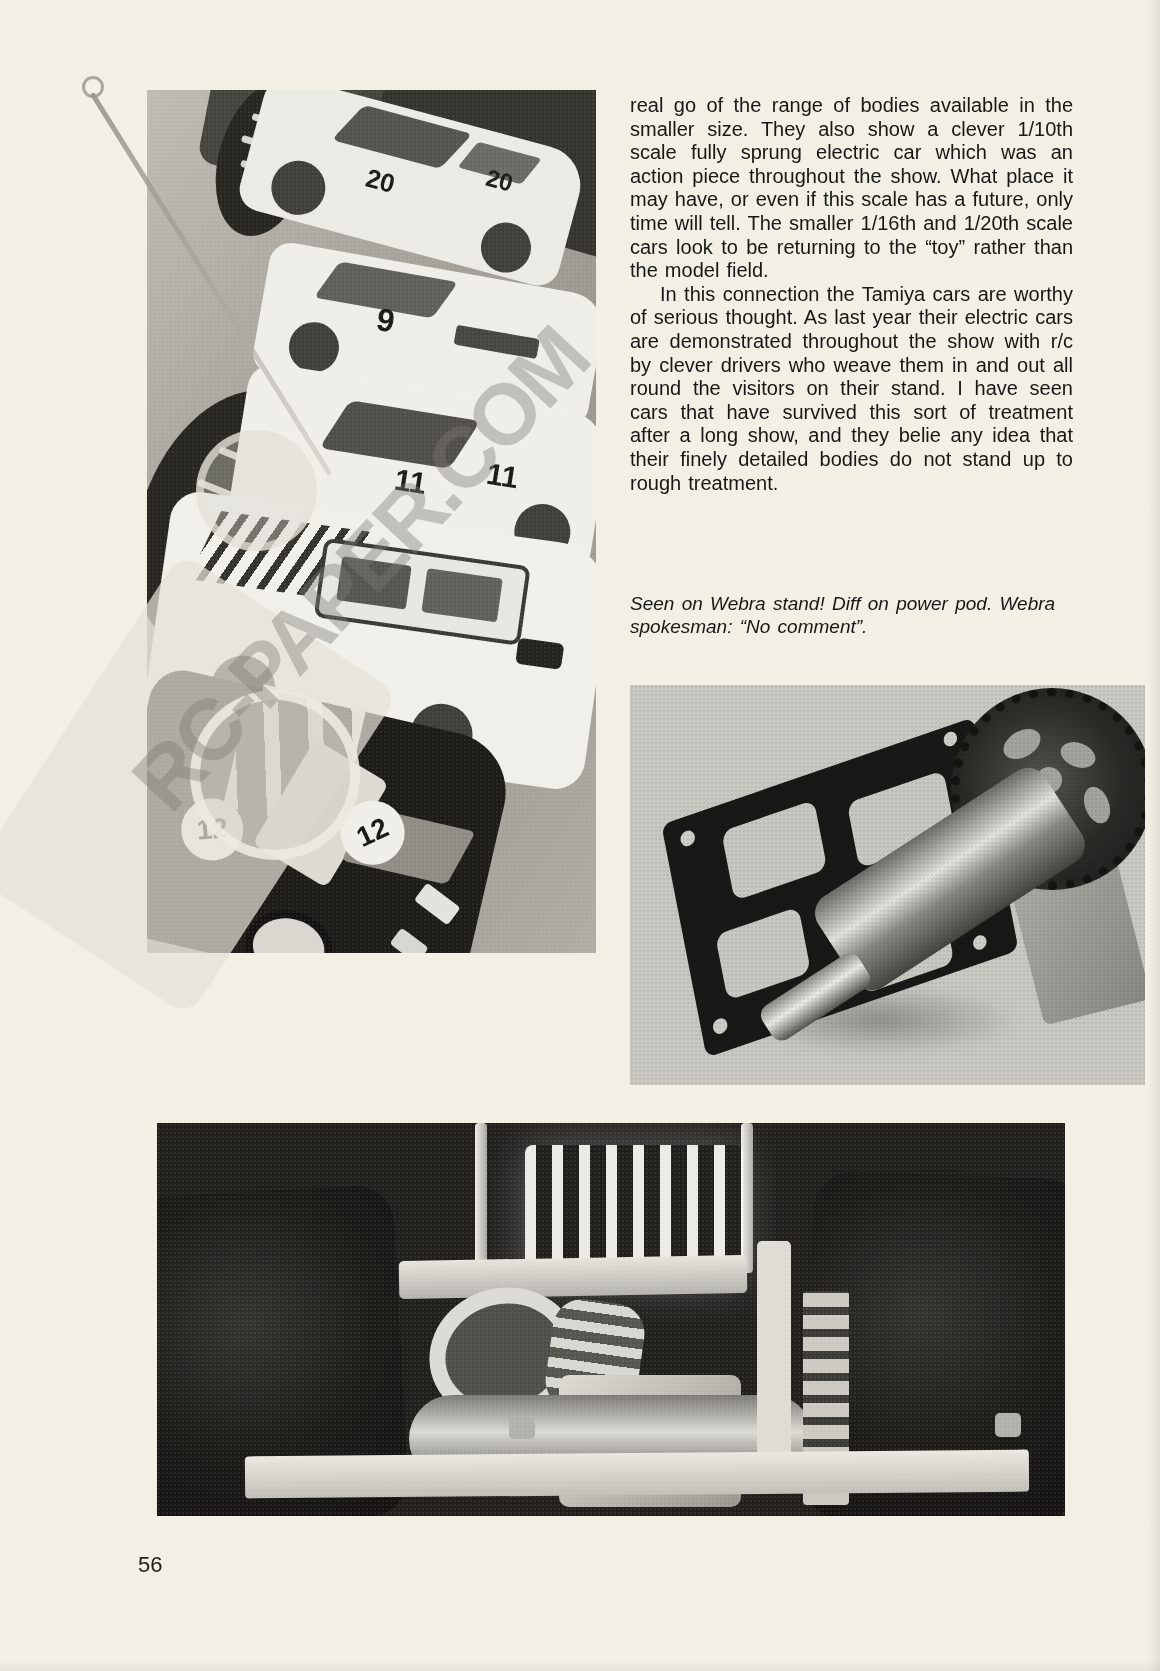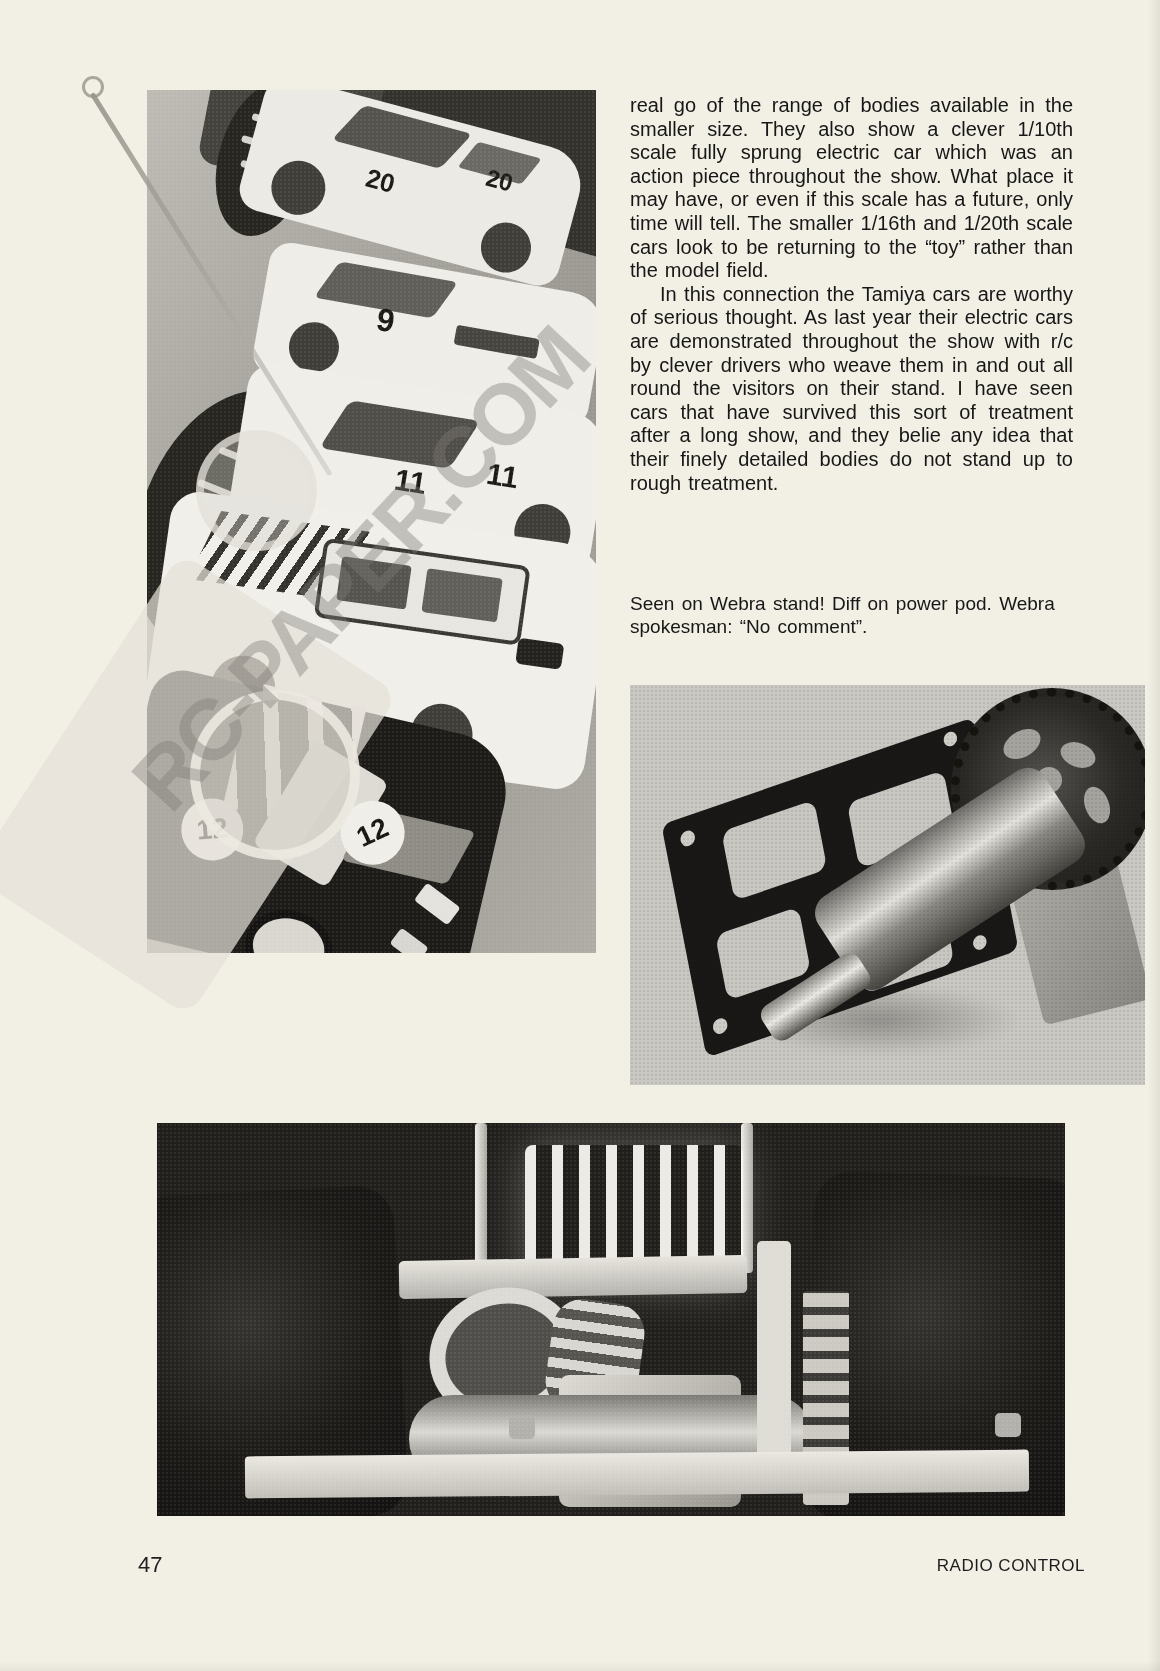--- a/index.html
+++ b/index.html
@@ -48,21 +48,21 @@
     transform:rotate(33deg); background:rgba(228,225,216,0.72);}
   .wm-dial{left:190px; top:690px; width:150px; height:150px; border-radius:50%;
     border:10px solid rgba(238,235,227,0.85); background:rgba(200,198,190,0.35);}
   .wm-knob{left:196px; top:430px; width:105px; height:105px; border-radius:50%;
     border:8px solid rgba(230,227,219,0.7); background:rgba(215,213,205,0.4);}
   
   .article{left:630px; top:94px; width:443px; z-index:2;}
   .article p{margin:0; text-align:justify; font-size:20px; line-height:23.6px;
     word-spacing:1.5px; color:#171717;}
   .article p + p{text-indent:30px;}
-  .cap{position:absolute; font-size:19px; line-height:23px;
+  .cap{position:absolute; font-style:italic; font-size:19px; line-height:23px;
     word-spacing:2px; color:#171717; z-index:2; margin:0;}
   .cap-webra{left:630px; top:592px; width:462px;}
   .cap-graupner{left:147px; top:982px; width:470px;}
   .cap-mcc{left:147px; top:1038px; width:470px;}
   
   .photo-webra{left:630px; top:685px; width:515px; height:400px; background:#cac8c2;}
   .plate{position:absolute; left:45px; top:85px; width:330px; height:235px;
     background:#191817; border-radius:10px; transform:rotate(-19deg) skewX(-8deg);}
   .cut{position:absolute; background:#c9c7c1; border-radius:12px;}
   .hole{position:absolute; background:#cfcdc7; border-radius:50%;}
@@ -242,18 +242,17 @@
     <div class="coil"></div>
     <div class="block"></div>
     <div class="tank"></div>
     <div class="lbracket"></div>
     <div class="ladder"></div>
     <div class="plank"></div>
     <div class="nut" style="left:352px;top:292px;"></div>
     <div class="nut" style="left:838px;top:290px;"></div>
   </div>
 
-  <div class="abs pageno">47</div>
-  <div class="abs magname">RADIO CONTROL</div>
+  <div class="abs pageno">56</div>
 
   <div class="abs edge-right"></div>
   <div class="abs edge-bottom"></div>
 </div>
 
 </body></html>

